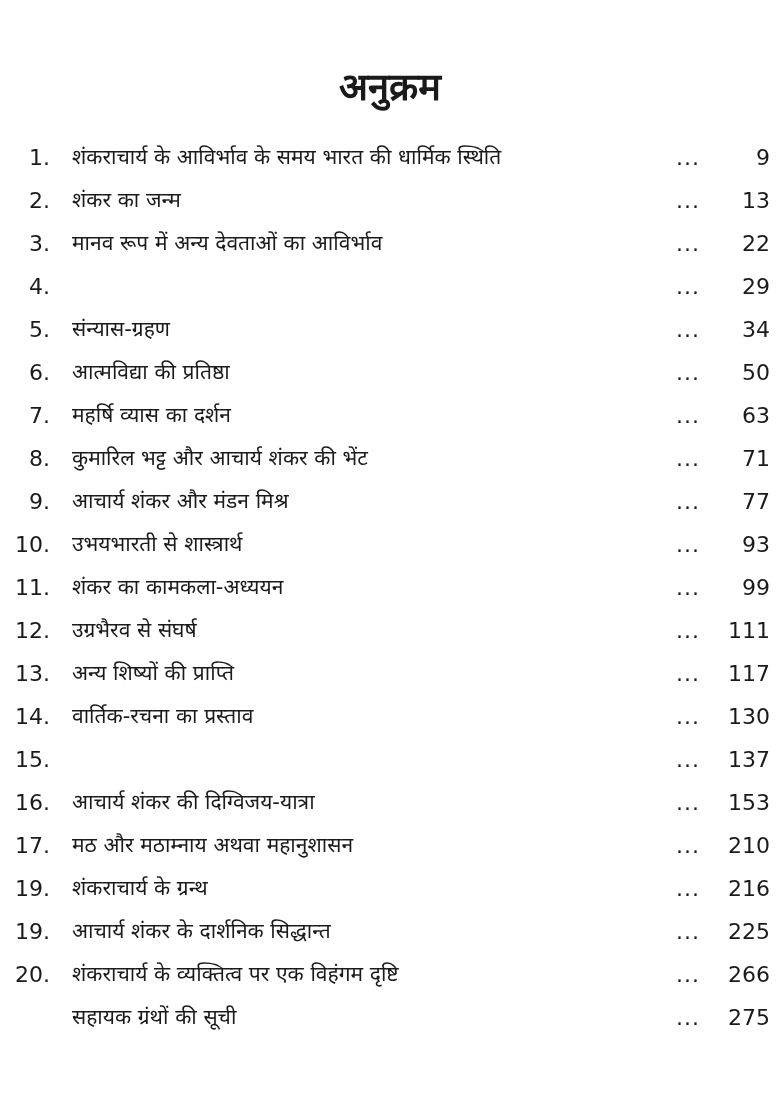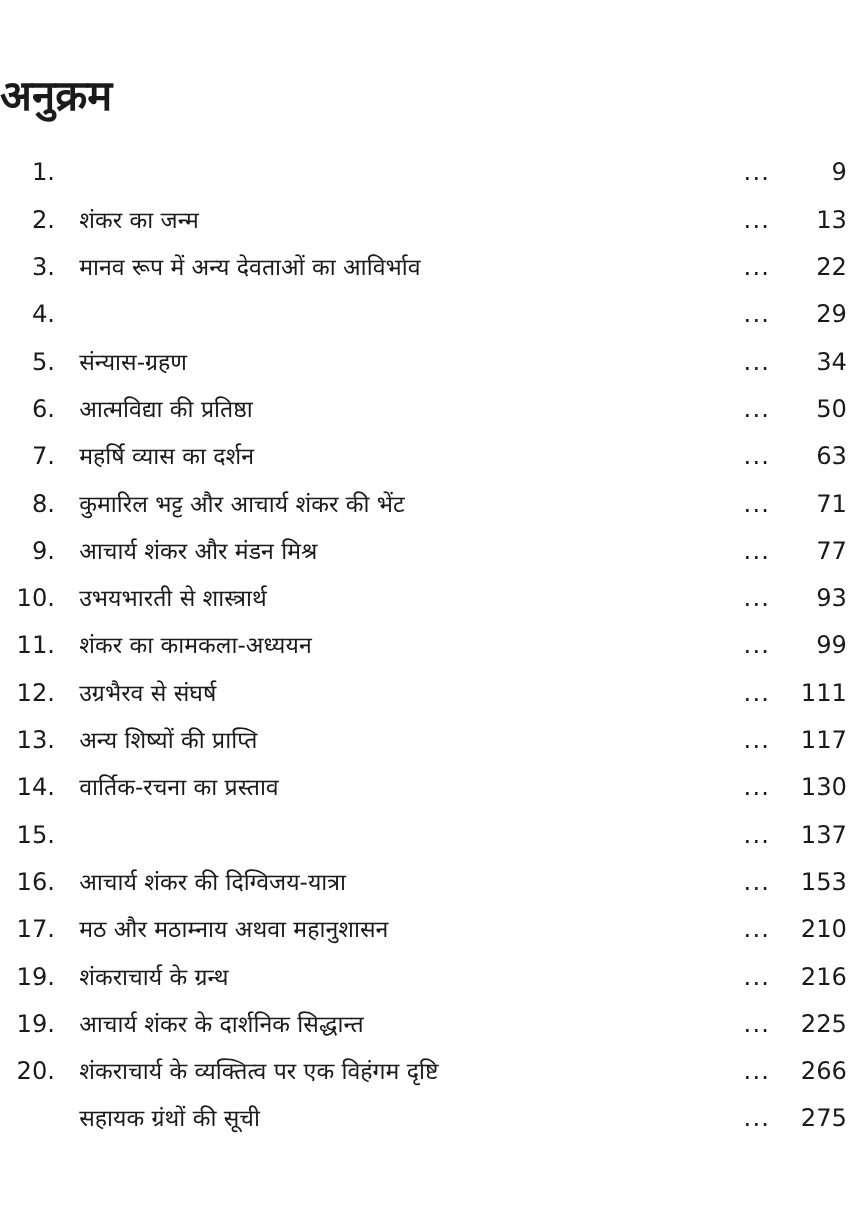--- a/index.html
+++ b/index.html
@@ -1,40 +1,41 @@
 <!DOCTYPE html>
 <html><head>
 <meta charset="utf-8">
 <style>
   html, body { margin: 0; padding: 0; }
   body {
     width: 780px; height: 1108px; background: #ffffff; color: #1a1a1a;
     font-family: "DejaVu Sans", sans-serif; position: relative; overflow: hidden;
   }
   .title {
-    position: absolute; top: 62px; left: 0; width: 780px; 
+    position: absolute; top: 62px; left: 0; width: 780px; text-align: center;
     font-size: 38px; font-weight: bold; letter-spacing: 0px; line-height: 50px;
   }
   .toc { position: absolute; top: 136px; left: 0; width: 780px; }
   .row {
     position: relative; height: 43px; line-height: 43px; font-size: 22px;
   }
   .num { position: absolute; left: 0; width: 50px; text-align: right; }
   .text { position: absolute; left: 72px; white-space: nowrap; font-size: 21px; }
   .dots { position: absolute; left: 676px; letter-spacing: 1px; }
   .page { position: absolute; right: 10px; text-align: right; }
 </style>
 </head>
 <body>
 
 <div class="title">अनुक्रम</div>
 
 <div class="toc">
   <div class="row">
       <span class="num">1.</span>
+      <span class="text">शंकराचार्य के आविर्भाव के समय भारत की धार्मिक स्थिति</span>
       <span class="dots">...</span>
       <span class="page">9</span>
     </div>
   <div class="row">
       <span class="num">2.</span>
       <span class="text">शंकर का जन्म</span>
       <span class="dots">...</span>
       <span class="page">13</span>
     </div>
   <div class="row">

